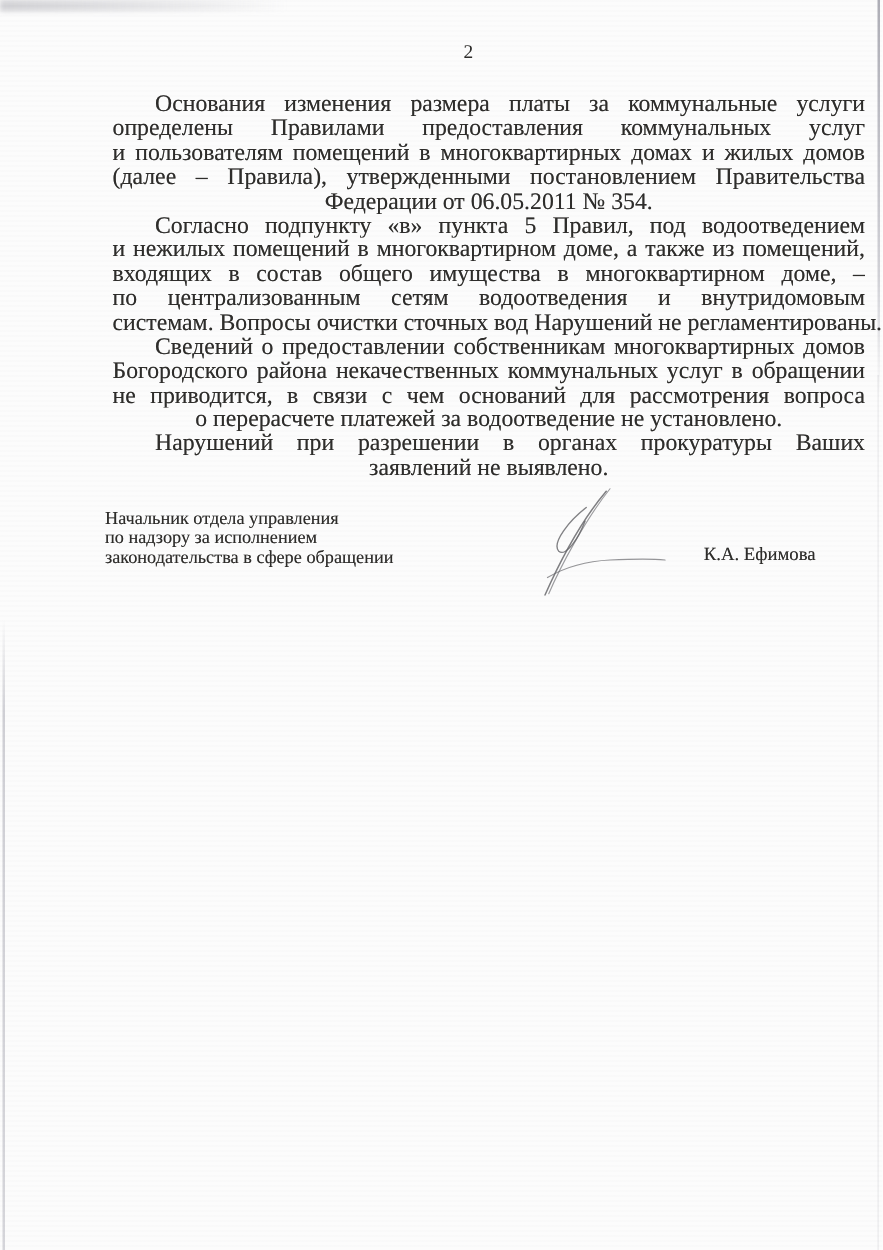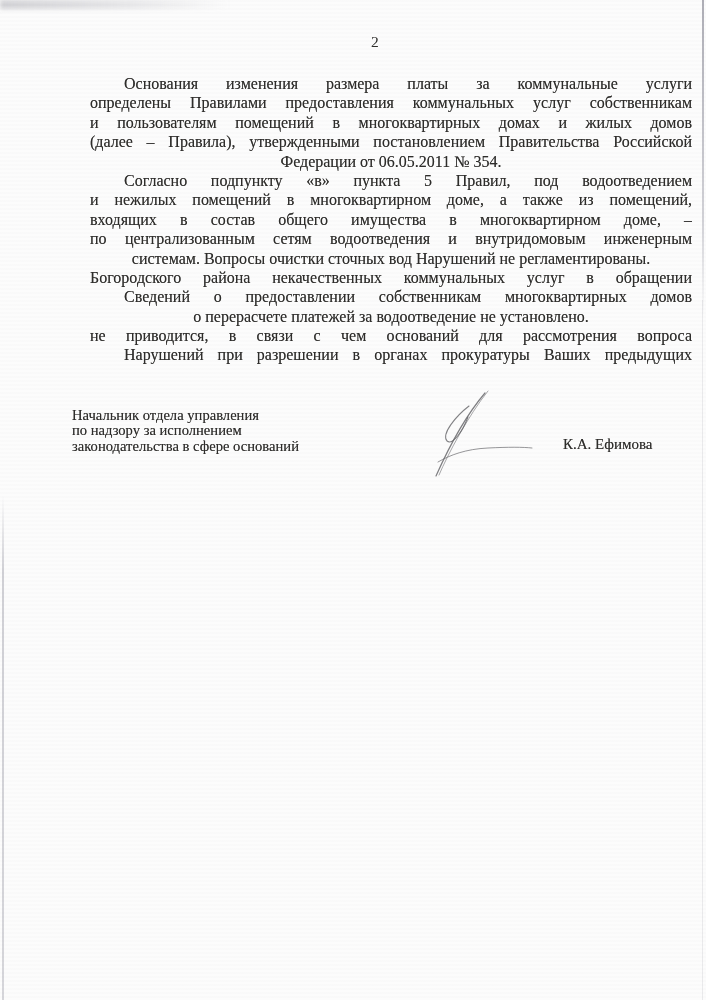--- a/index.html
+++ b/index.html
@@ -39,37 +39,37 @@
   }
   
   .pagenum {
     position: absolute; left: 330px; top: 33px; width: 90px;
     text-align: center; font-size: 15.5px;
     letter-spacing: 0.5px;
   }
   
   .body-text {
     position: absolute; left: 90px; top: 74px; width: 602px;
-    font-size: 16px;
+    font-size: 19px;
     text-shadow: 0 0 0.5px rgba(46,45,43,0.55);
   }
   .bline {
     height: 19.4px; line-height: 19.4px;
     white-space: nowrap;
   }
   .jline {
     text-align: justify; white-space: normal;
     overflow: hidden;
   }
   .jline::after { content: ""; display: inline-block; width: 100%; height: 0; }
   .indent { text-indent: 34px; }
   .lline { text-align: center; }
   
   .sig-title {
-    position: absolute; left: 72px; top: 408px; width: 330px;
+    position: absolute; left: 84px; top: 408px; width: 330px;
     font-size: 14.6px; line-height: 15.4px;
     text-shadow: 0 0 0.5px rgba(46,45,43,0.55);
   }
   .sig-title div { white-space: nowrap; }
   .signature-svg {
     position: absolute; left: 428px; top: 386px; width: 112px; height: 98px;
   }
   .signee {
     position: absolute; left: 563px; top: 436px; width: 130px;
     font-size: 15px; white-space: nowrap;
@@ -95,32 +95,33 @@
     <div class="bline jline">и пользователям помещений в многоквартирных домах и жилых домов</div>
     <div class="bline jline">(далее – Правила), утвержденными постановлением Правительства Российской</div>
     <div class="bline lline">Федерации от 06.05.2011 № 354.</div>
 
     <div class="bline jline indent">Согласно подпункту «в» пункта 5 Правил, под водоотведением</div>
     <div class="bline jline">и нежилых помещений в многоквартирном доме, а также из помещений,</div>
     <div class="bline jline">входящих в состав общего имущества в многоквартирном доме, –</div>
     <div class="bline jline">по централизованным сетям водоотведения и внутридомовым инженерным</div>
     <div class="bline lline">системам. Вопросы очистки сточных вод Нарушений не регламентированы.</div>
 
+    <div class="bline jline indent">Сведений о предоставлении собственникам многоквартирных домов</div>
     <div class="bline jline">Богородского района некачественных коммунальных услуг в обращении</div>
-    <div class="bline jline indent">Сведений о предоставлении собственникам многоквартирных домов</div>
+    <div class="bline jline">не приводится, в связи с чем оснований для рассмотрения вопроса</div>
     <div class="bline lline">о перерасчете платежей за водоотведение не установлено.</div>
-    <div class="bline jline">не приводится, в связи с чем оснований для рассмотрения вопроса</div>
 
     <div class="bline jline indent">Нарушений при разрешении в органах прокуратуры Ваших предыдущих</div>
+    <div class="bline lline">заявлений не выявлено.</div>
   </div>
 
   <div class="sig-title">
     <div>Начальник отдела управления</div>
     <div>по надзору за исполнением</div>
-    <div>законодательства в сфере оснований</div>
+    <div>законодательства в сфере обращении</div>
   </div>
 
   <svg class="signature-svg" viewBox="0 0 112 98" fill="none" xmlns="http://www.w3.org/2000/svg">
 
     <path d="M 8 90 C 16 72 34 34 57 7" stroke="#5f5f63" stroke-width="1.2" stroke-linecap="round" opacity="0.8"></path>
     <path d="M 11 89 C 20 68 40 30 60 5" stroke="#6a6a6e" stroke-width="0.9" stroke-linecap="round" opacity="0.65"></path>
 
     <path d="M 41 20 C 28 30 13 48 19 55 C 25 60 35 44 40 31" stroke="#5f5f63" stroke-width="1.1" stroke-linecap="round" opacity="0.78"></path>
 
     <path d="M 10 76 C 22 69 38 63 60 62 C 80 61 95 61 104 62" stroke="#6a6a6e" stroke-width="1" stroke-linecap="round" opacity="0.7"></path>

